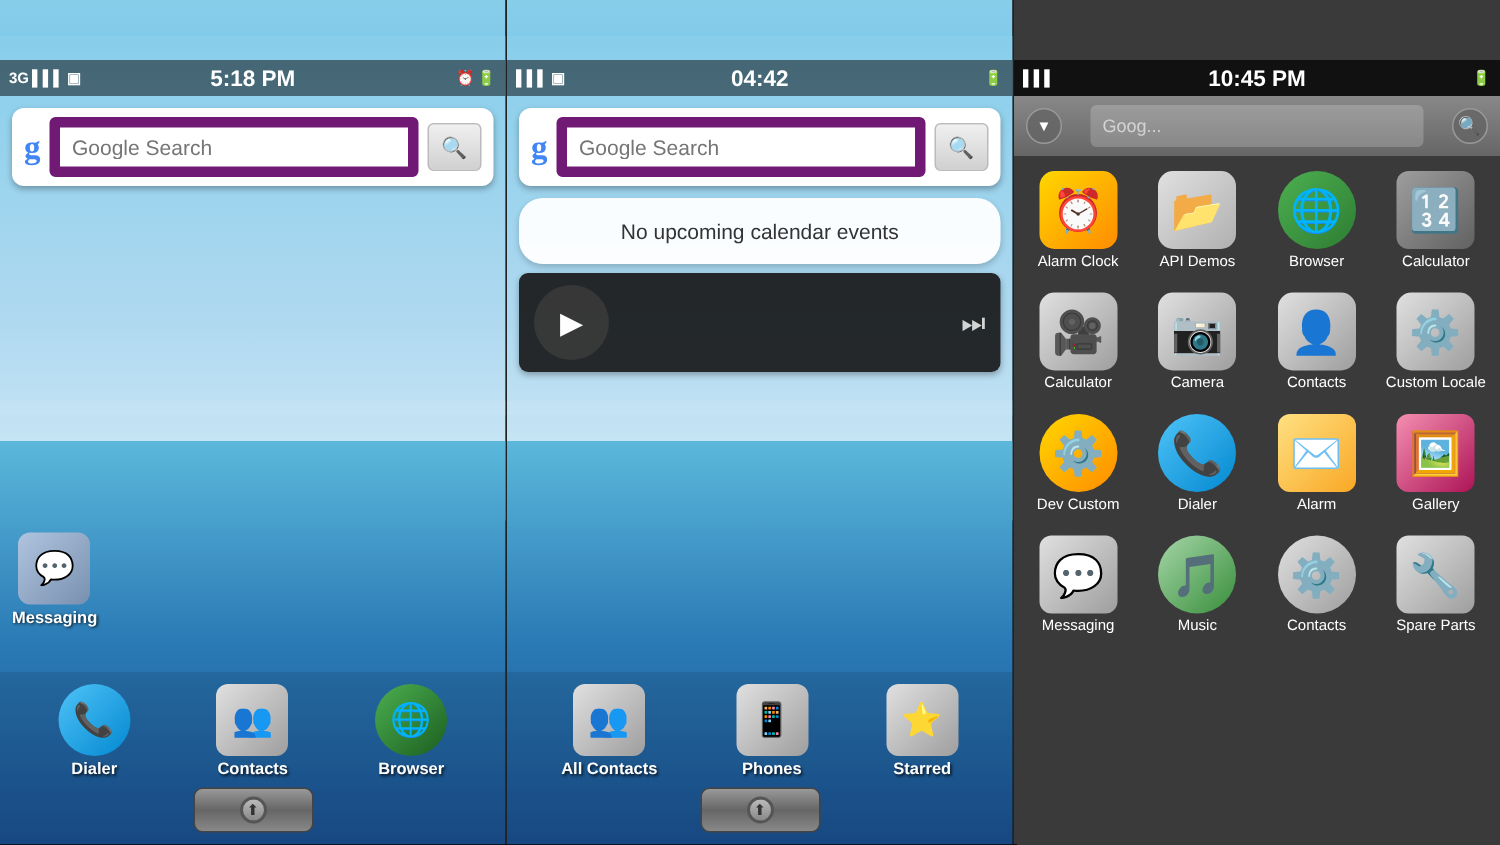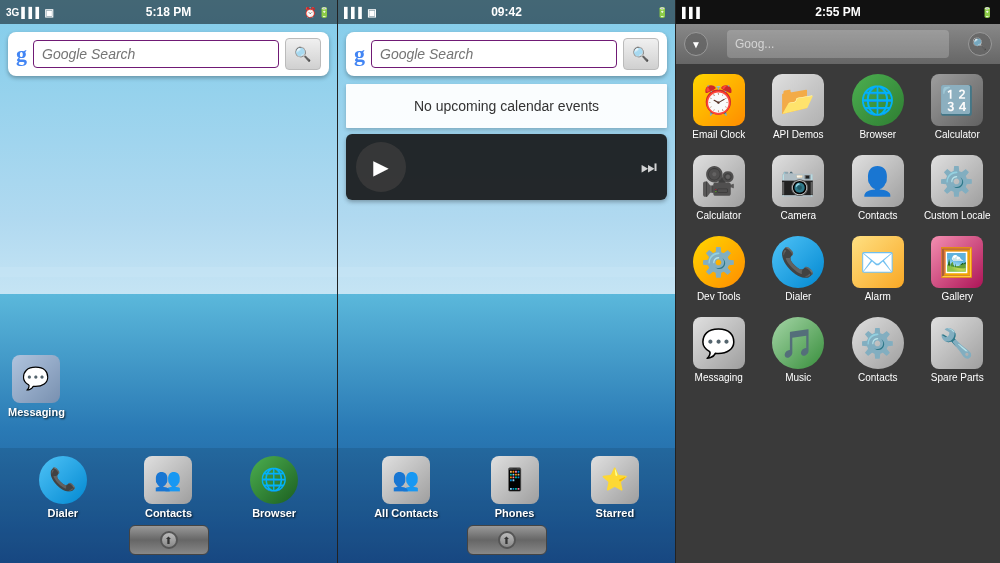--- a/index.html
+++ b/index.html
@@ -45,27 +45,28 @@
       display: flex;
       justify-content: center;
       align-items: center;
       height: 24px;
       padding: 0 8px;
       background: rgba(0,0,0,0.5);
       color: white;
       font-size: 11px;
       font-weight: bold;
       position: relative;
+      margin-top: 40px;
     }
 
     .status-bar .time {
       position: absolute;
       left: 50%;
       transform: translateX(-50%);
-      font-size: 12px;
+      font-size: 15px;
     }
 
     .status-icons {
       position: absolute;
       right: 6px;
       display: flex;
       align-items: center;
       gap: 2px;
       font-size: 9px;
     }
@@ -98,28 +99,27 @@
 
     .google-g {
       font-size: 22px;
       font-weight: bold;
       color: #4285f4;
       font-family: Georgia, serif;
     }
 
     .search-input {
       flex: 1;
-      border: 1px solid #701a75;
+      border: 7px solid #701a75;
       border-radius: 4px;
       padding: 5px 8px;
       font-size: 14px;
       color: #aaa;
       background: white;
       outline: none;
-      font-style: italic;
     }
 
     .search-btn {
       width: 36px;
       height: 32px;
       background: linear-gradient(180deg, #f0f0f0, #d0d0d0);
       border: 1px solid #bbb;
       border-radius: 4px;
       display: flex;
       align-items: center;
@@ -206,21 +206,21 @@
     
     .messaging-icon {
       position: absolute;
       left: 8px;
       bottom: 145px;
     }
 
     
     .calendar-widget {
       background: rgba(255,255,255,0.95);
-      border-radius: 1px;
+      border-radius: 16px;
       margin: 6px 8px;
       padding: 14px 12px;
       text-align: center;
       font-size: 14px;
       color: #333;
       box-shadow: 0 2px 4px rgba(0,0,0,0.2);
     }
 
     
     .music-widget {
@@ -443,21 +443,21 @@
     <div class="sky"></div>
     <div class="sea"></div>
     <div class="horizon"></div>
   </div>
 
   <div class="status-bar">
     <div class="status-icons-left">
       <span class="status-icon">▌▌▌</span>
       <span class="status-icon">▣</span>
     </div>
-    <span class="time">09:42</span>
+    <span class="time">04:42</span>
     <div class="status-icons">
       <span class="status-icon" style="color:#4caf50;">🔋</span>
     </div>
   </div>
 
   <div class="search-bar" style="position:relative;z-index:2;">
     <span class="google-g">g</span>
     <input class="search-input" type="text" placeholder="Google Search" style="">
     <div class="search-btn">🔍</div>
   </div>
@@ -495,38 +495,38 @@
     </div>
   </div>
 </div>
 
 <div id="panel3" class="phone-panel" style="border-right:none;">
 
   <div class="status-bar" style="background:rgba(0,0,0,0.7);">
     <div class="status-icons-left">
       <span class="status-icon">▌▌▌</span>
     </div>
-    <span class="time">2:55 PM</span>
+    <span class="time">10:45 PM</span>
     <div class="status-icons">
       <span class="status-icon">🔋</span>
     </div>
   </div>
 
   <div class="panel3-topbar">
     <div class="drawer-handle">▼</div>
     <div class="panel3-search">
       <span style="color:rgba(255,255,255,0.6);font-size:12px;">Goog...</span>
     </div>
     <div class="drawer-handle" style="font-size:12px;">🔍</div>
   </div>
 
   <div class="app-grid">
     <div class="grid-app">
       <div class="grid-icon icon-alarm">⏰</div>
-      <span class="grid-label">Email Clock</span>
+      <span class="grid-label">Alarm Clock</span>
     </div>
     <div class="grid-app">
       <div class="grid-icon icon-api">📂</div>
       <span class="grid-label">API Demos</span>
     </div>
     <div class="grid-app">
       <div class="grid-icon icon-browser">🌐</div>
       <span class="grid-label">Browser</span>
     </div>
     <div class="grid-app">
@@ -544,21 +544,21 @@
     <div class="grid-app">
       <div class="grid-icon icon-contacts">👤</div>
       <span class="grid-label">Contacts</span>
     </div>
     <div class="grid-app">
       <div class="grid-icon icon-custom">⚙️</div>
       <span class="grid-label">Custom Locale</span>
     </div>
     <div class="grid-app">
       <div class="grid-icon icon-devtools">⚙️</div>
-      <span class="grid-label">Dev Tools</span>
+      <span class="grid-label">Dev Custom</span>
     </div>
     <div class="grid-app">
       <div class="grid-icon icon-dialer">📞</div>
       <span class="grid-label">Dialer</span>
     </div>
     <div class="grid-app">
       <div class="grid-icon icon-email">✉️</div>
       <span class="grid-label">Alarm</span>
     </div>
     <div class="grid-app">

